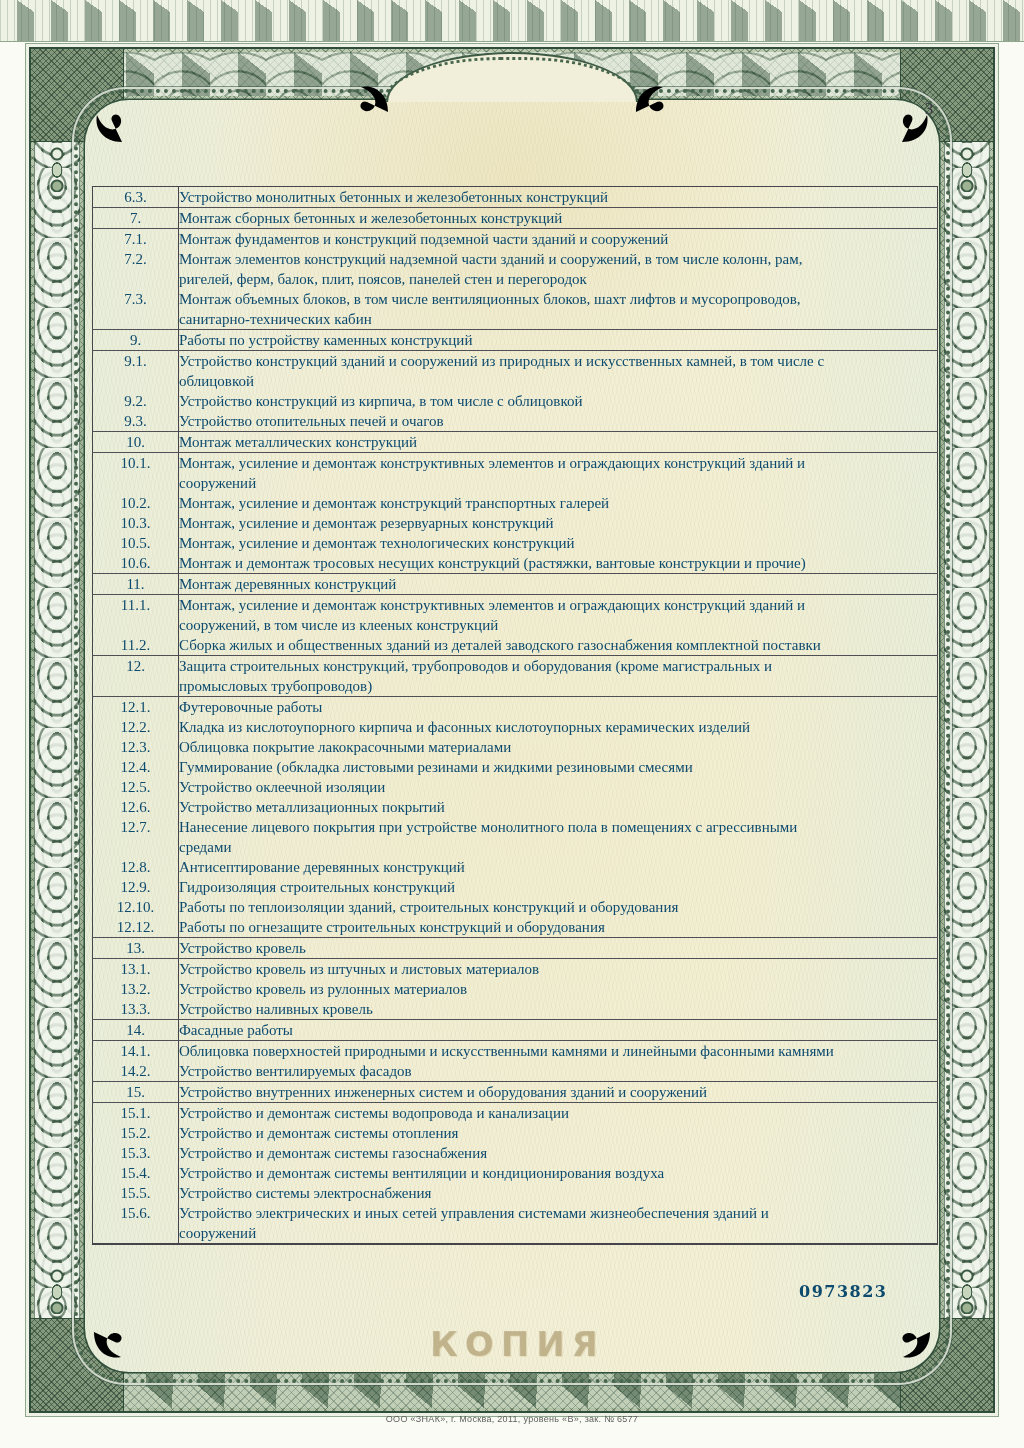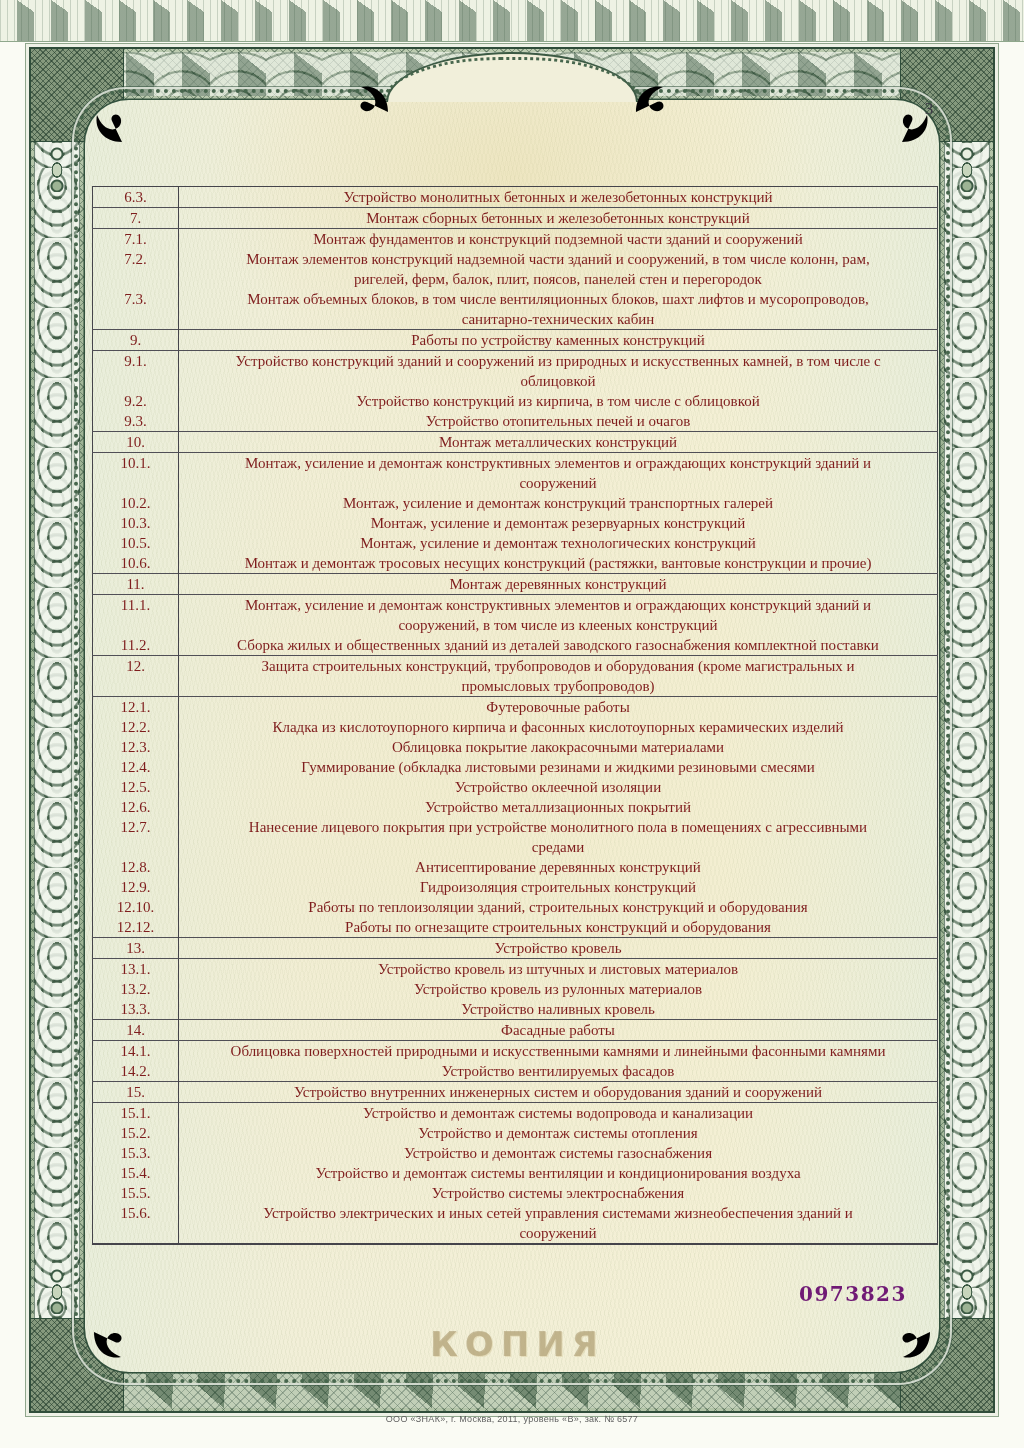--- a/index.html
+++ b/index.html
@@ -127,34 +127,34 @@
 
   
   .page-number {
     position:absolute; left:916px; top:99px; width:26px; z-index:7;
     font-size:17px; text-align:center; color:#3c3b45;
   }
 
   table.works {
     position:absolute; left:92px; top:186px; width:846px; z-index:7;
     border-collapse:collapse; table-layout:fixed;
-    font-size:15px; color:#7f1d1d;
+    font-size:15px; color:#0c4a6e;
   }
   table.works { border:1.5px solid #45444b; border-bottom-width:2.5px; }
   table.works td {
     vertical-align:top; line-height:20px; padding:0;
   }
   td.num { width:86px; text-align:center; border-right:1px solid #45444b; }
-  td.txt { padding-left:12px; padding-right:6px; white-space:pre-line;text-align:center; }
+  td.txt { padding-left:12px; padding-right:6px; white-space:pre-line; }
   tr.section td { border-top:1px solid #504f56; border-bottom:1px solid #504f56; }
 
   .serial {
     position:absolute; left:799px; top:1282px; z-index:7;
     font-family:"DejaVu Serif", serif; font-weight:bold;
-    font-size:20px; letter-spacing:1.5px; color:#701a75;
+    font-size:16px; letter-spacing:1.5px; color:#0c4a6e;
   }
 
   .watermark {
     position:absolute; left:430px; top:1324px; z-index:7;
     font-family:"DejaVu Sans", sans-serif; font-weight:bold;
     font-size:34px; letter-spacing:7px;
     color:rgba(162,144,100,.55);
     text-shadow:1px 1px 0 rgba(222,210,170,.6);
     filter:blur(.5px);
   }

